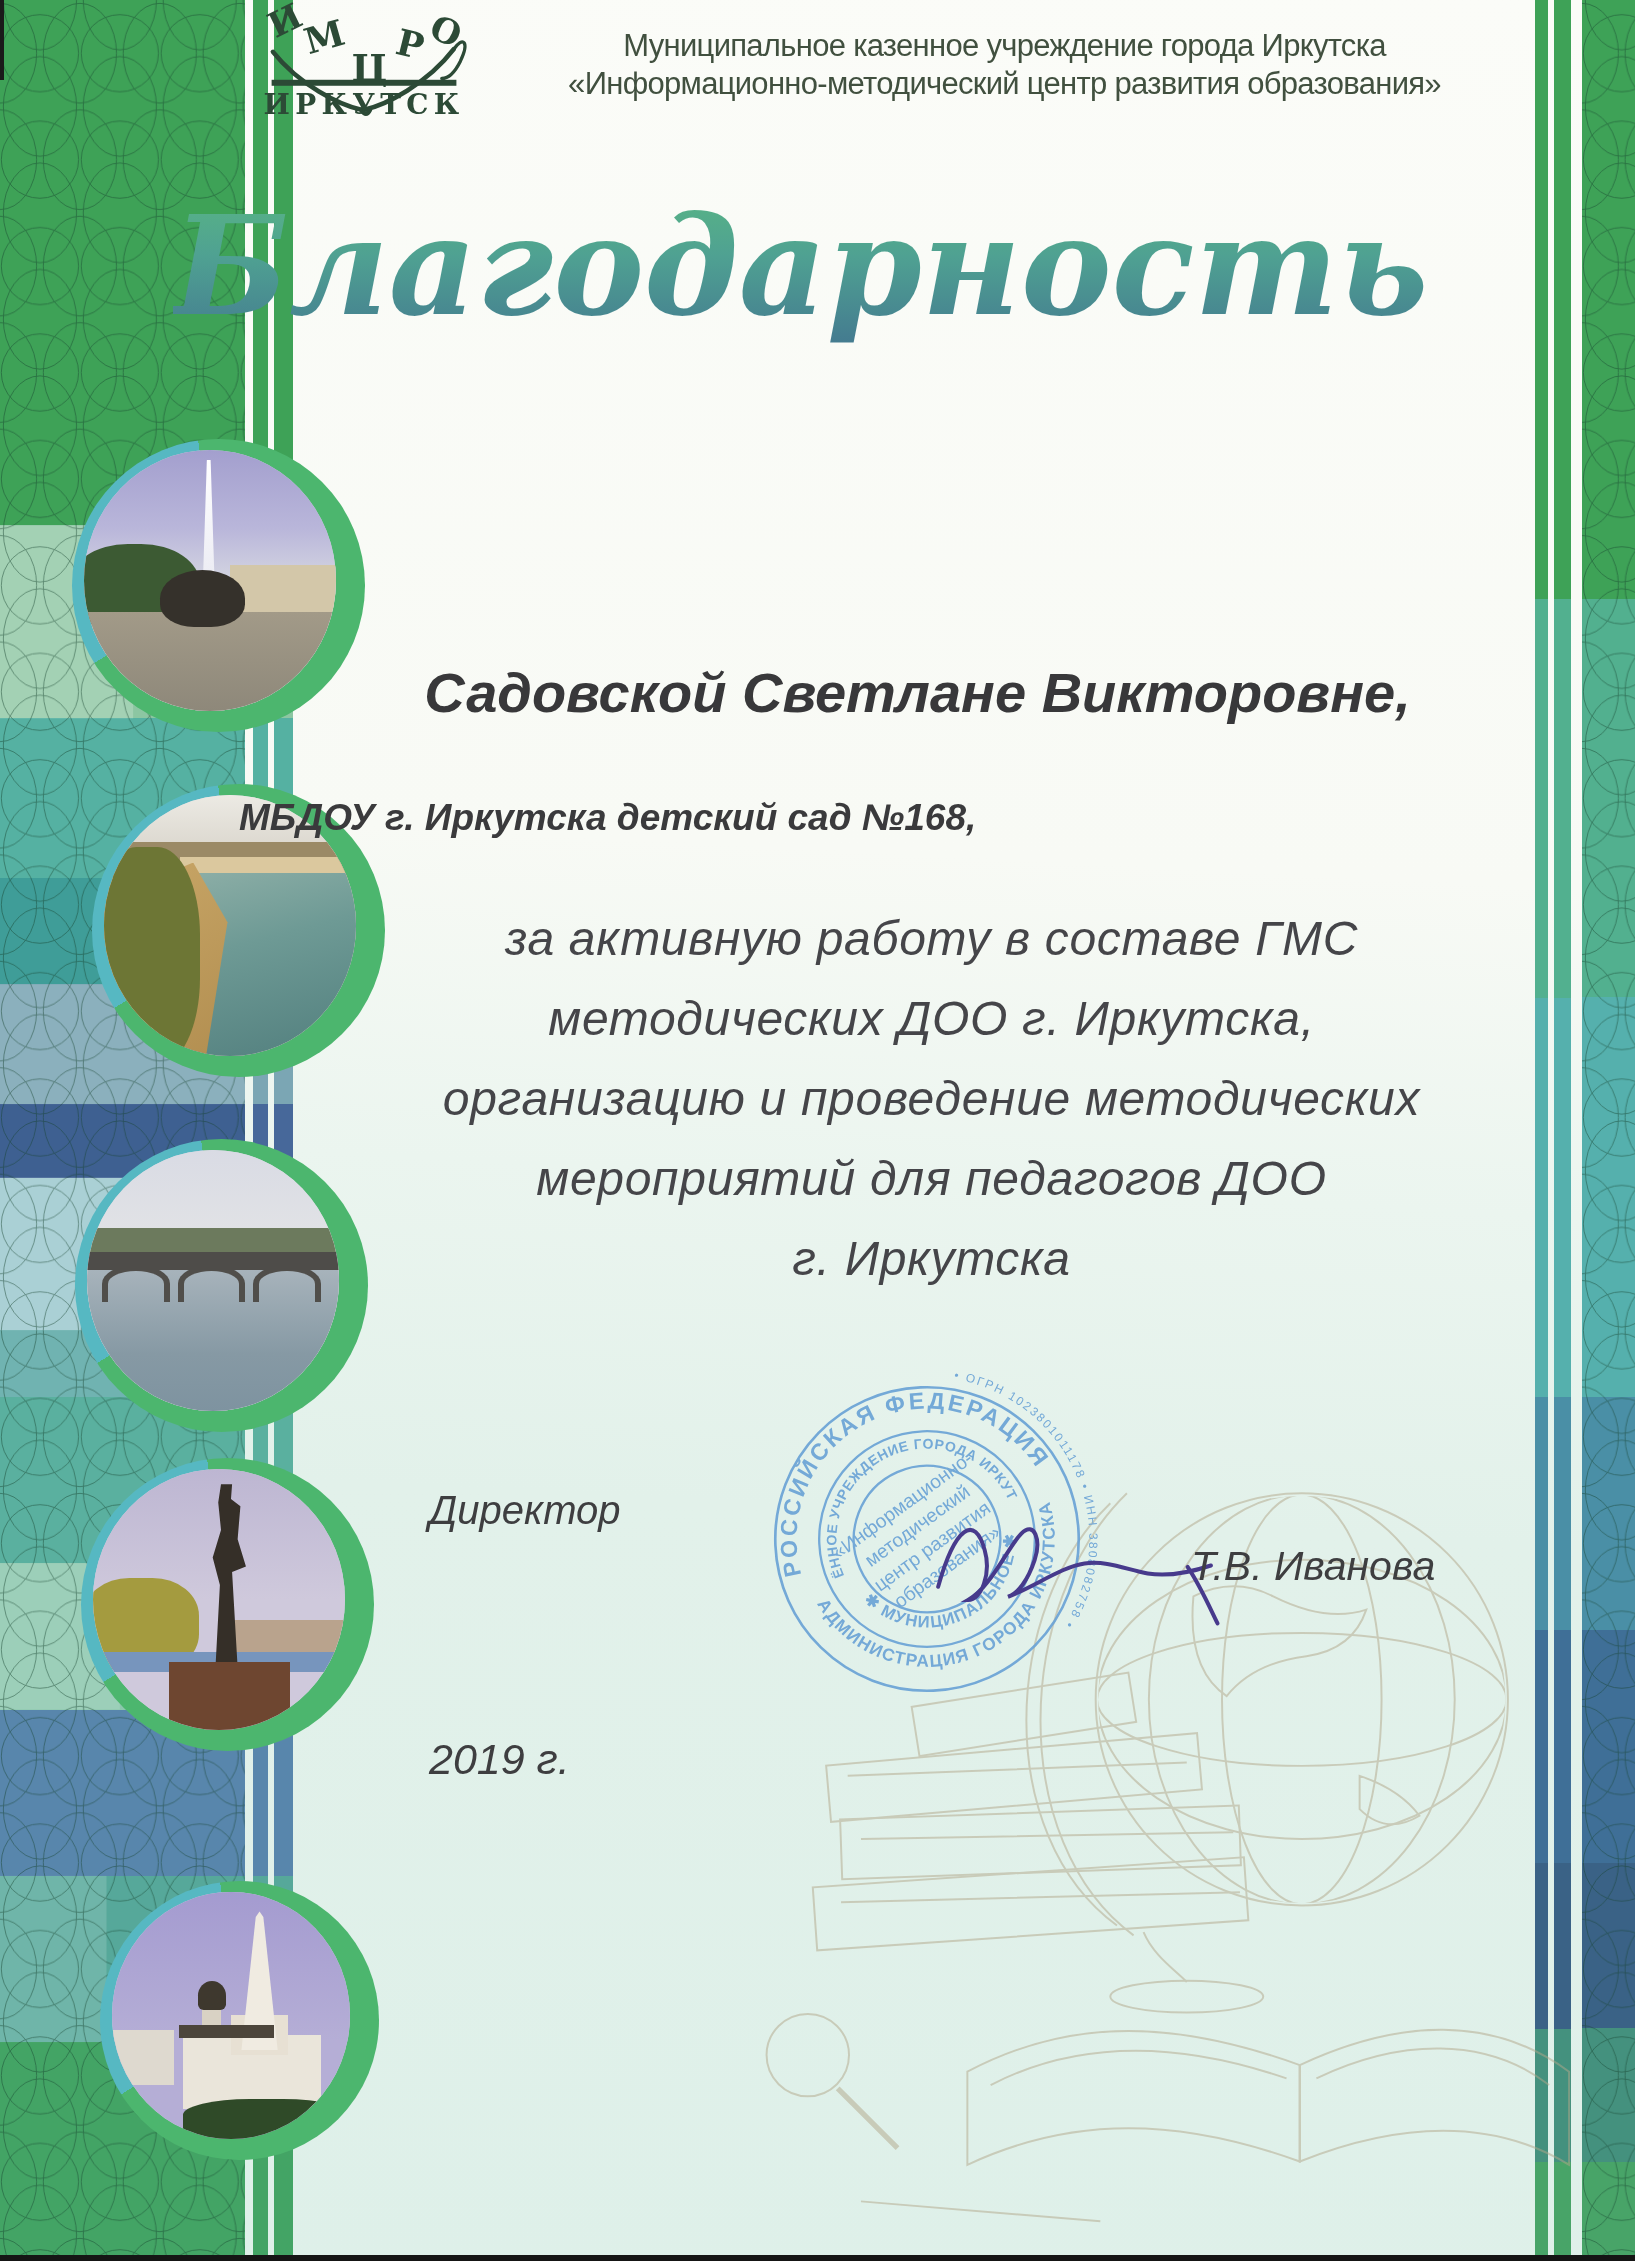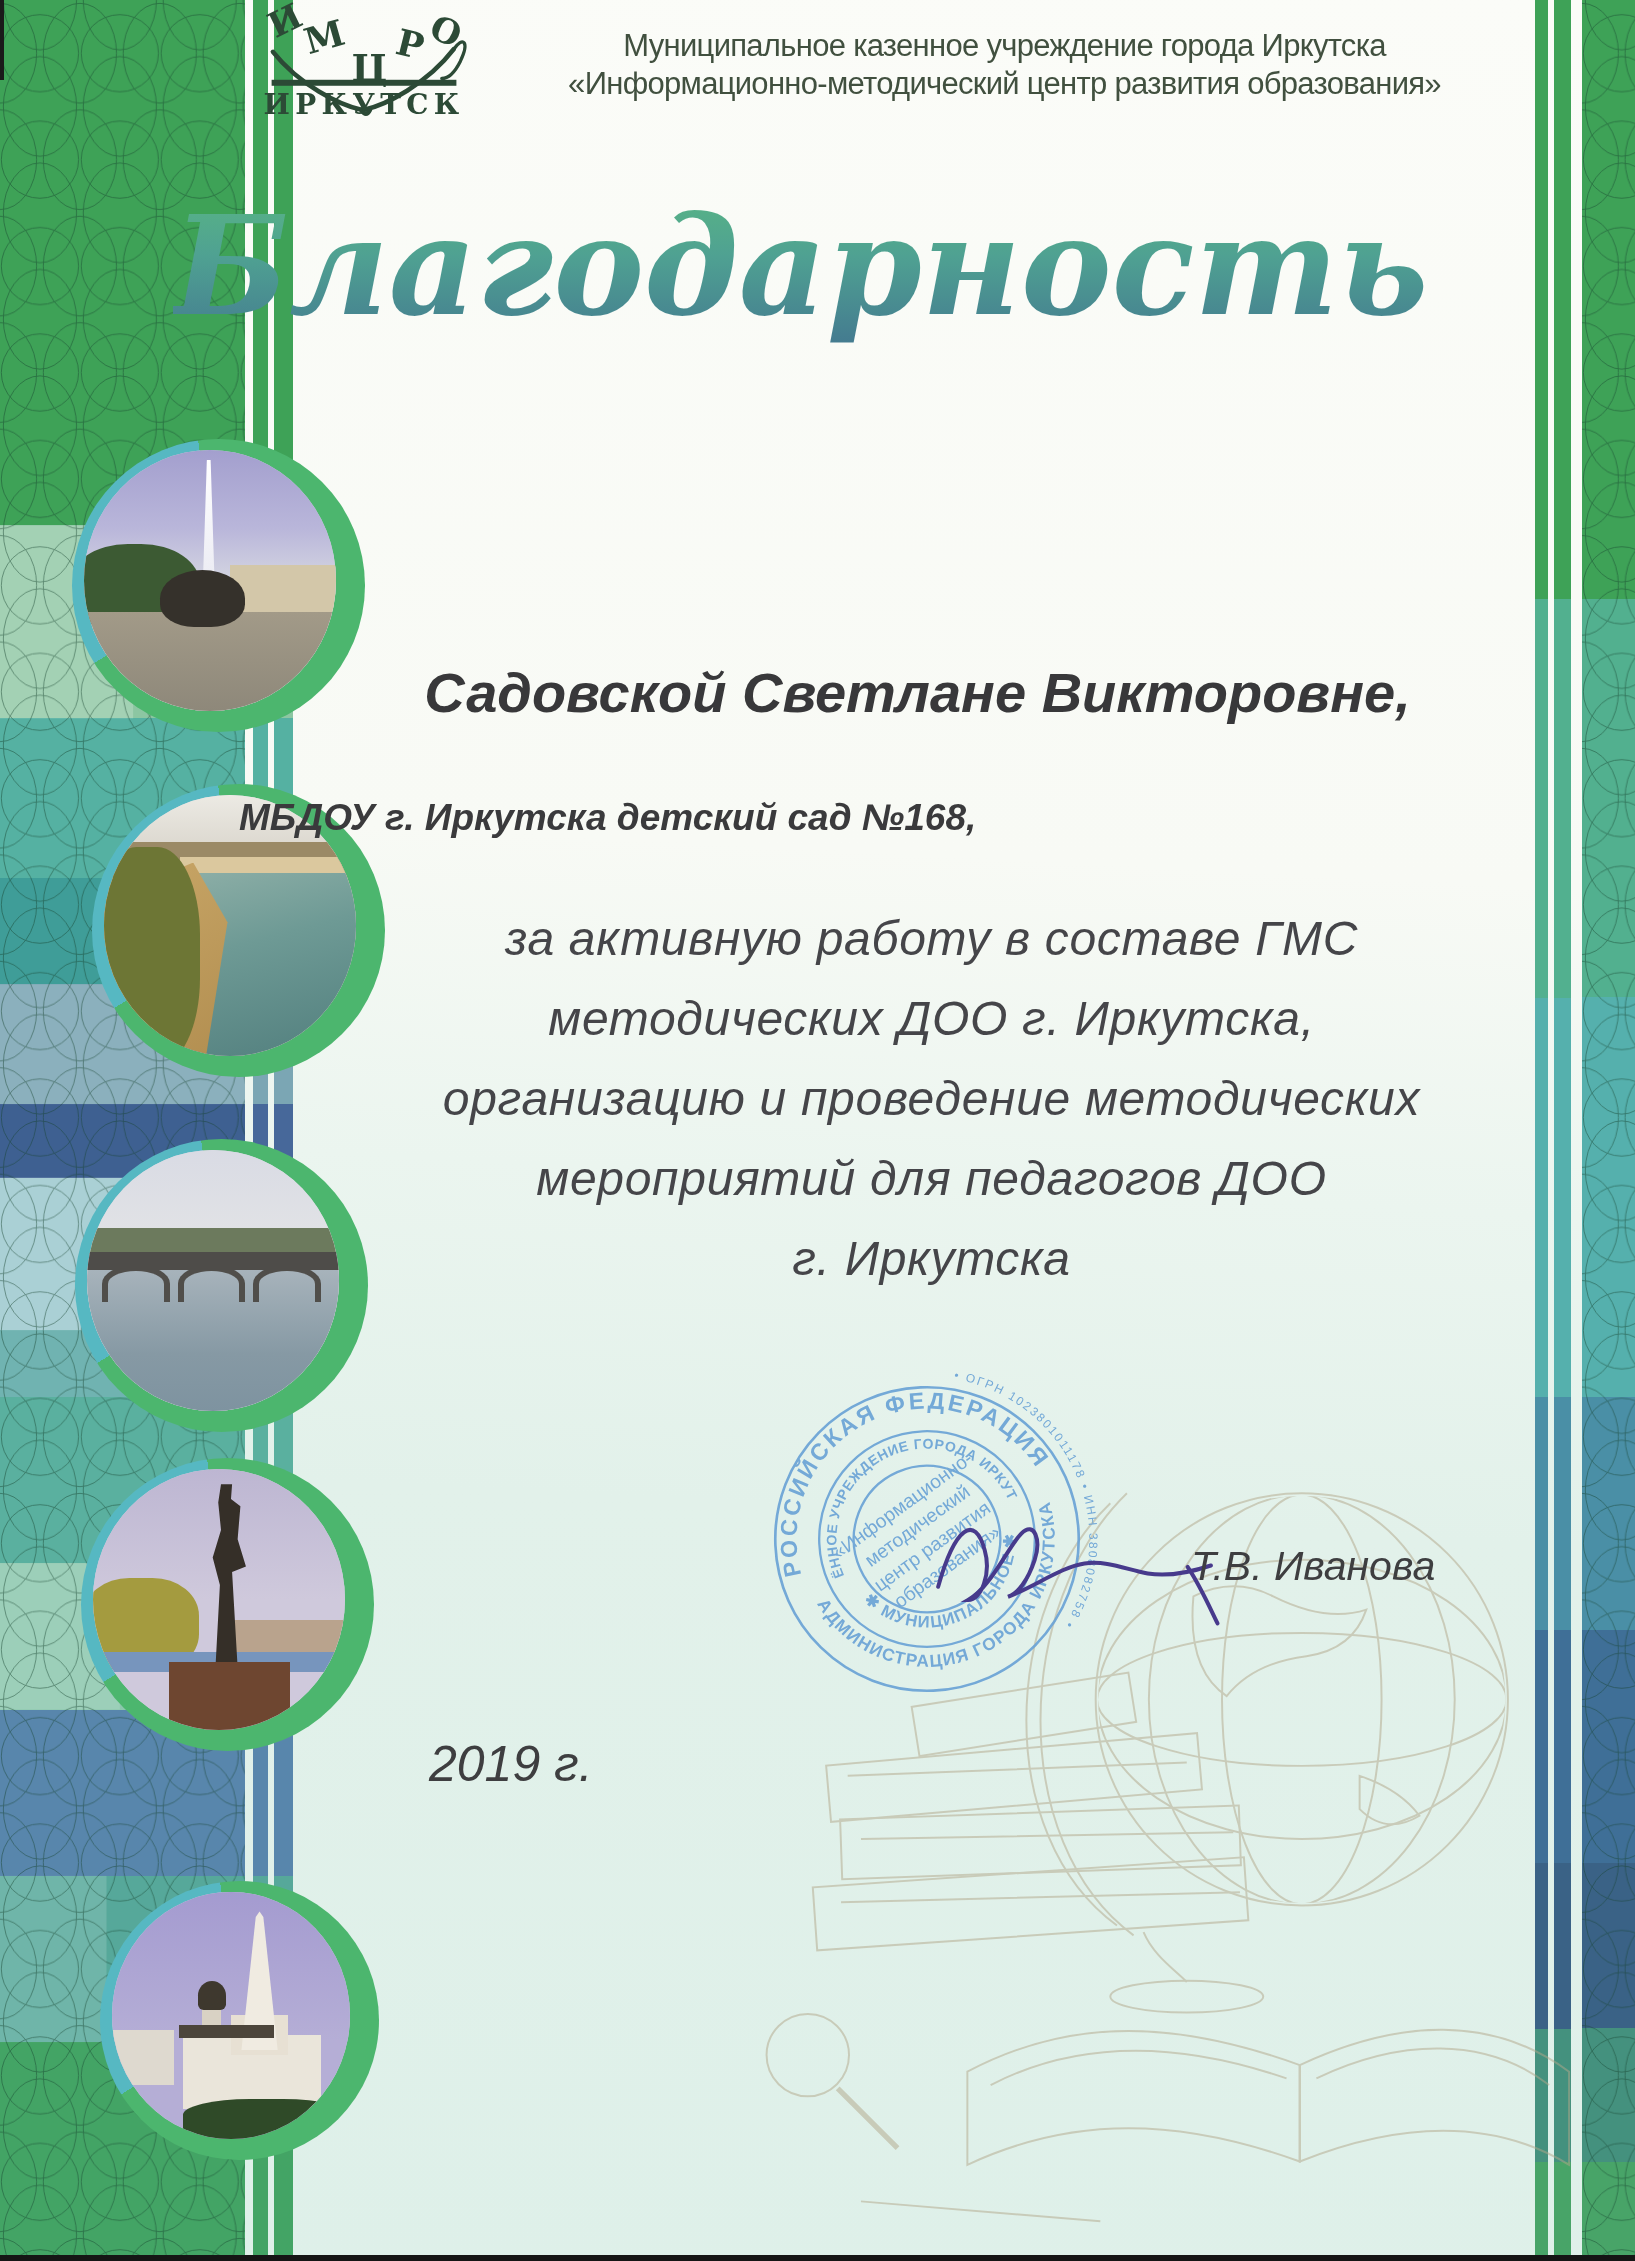--- a/index.html
+++ b/index.html
@@ -79,21 +79,21 @@
   .name{position:absolute;left:239px;top:660px;width:1357px;text-align:center;z-index:6;
     font-size:56px;font-style:italic;font-weight:bold;color:#38383a;}
   .sub1{position:absolute;left:239px;top:749px;width:1357px;text-align:center;z-index:6;
     font-size:37px;font-style:italic;font-weight:bold;color:#3a3a3c;}
   .sub2{position:absolute;left:239px;top:797px;width:1357px;text-align:left;z-index:6;
     font-size:37px;font-style:italic;font-weight:bold;color:#3a3a3c;}
   .bodytxt{position:absolute;left:266px;top:899px;width:1331px;text-align:center;z-index:6;
     font-size:48px;font-style:italic;color:#454549;line-height:80px;letter-spacing:0.7px;}
   .director{position:absolute;left:429px;top:1476px;z-index:6;font-size:40px;font-style:italic;color:#3e3e40;line-height:69px;}
   .signer{position:absolute;left:1191px;top:1543px;width:319px;z-index:9;font-size:41px;font-style:italic;color:#3e3e40;}
-  .year{position:absolute;left:429px;top:1735px;z-index:6;font-size:50px;font-style:italic;color:#3e3e40;}
+  .year{position:absolute;left:429px;top:1735px;z-index:6;font-size:43px;font-style:italic;color:#3e3e40;}
   
   .stamp{position:absolute;left:744px;top:1356px;width:366px;height:366px;z-index:7;
     transform:rotate(-24deg);opacity:.92;}
   .sig{position:absolute;left:928px;top:1487px;width:313px;height:153px;z-index:8;}
   .watermark{position:absolute;left:728px;top:1430px;width:871px;height:828px;z-index:2;opacity:.5;}
   .scan-edge-bottom{position:absolute;left:0;bottom:0;width:100%;height:6px;background:#151515;z-index:20;}
   .scan-edge-left{position:absolute;left:0;top:0;width:4px;height:80px;background:#1a1a1a;z-index:20;}
 </style>
 </head>
 <body>
@@ -318,20 +318,21 @@
 
   <div class="bodytxt">
     <div>за активную работу в составе ГМС</div>
     <div>методических ДОО г. Иркутска,</div>
     <div>организацию и проведение методических</div>
     <div>мероприятий для педагогов ДОО</div>
     <div>г. Иркутска</div>
   </div>
 
   <div class="director">
+    <div>Директор</div>
   </div>
   <div class="signer">Т.В. Иванова</div>
   <div class="year">2019 г.</div>
 
   <svg class="stamp" viewBox="0 0 550 550">
     <defs>
       <path id="ringTiny" d="M275,31 a244,244 0 1,1 -0.1,0" fill="none"></path>
       <path id="ringAtop" d="M79,275 a196,196 0 0,1 392,0" fill="none"></path>
       <path id="ringAbot" d="M83,275 a192,192 0 0,0 384,0" fill="none"></path>
       <path id="ringBtop" d="M139,275 a136,136 0 0,1 272,0" fill="none"></path>

